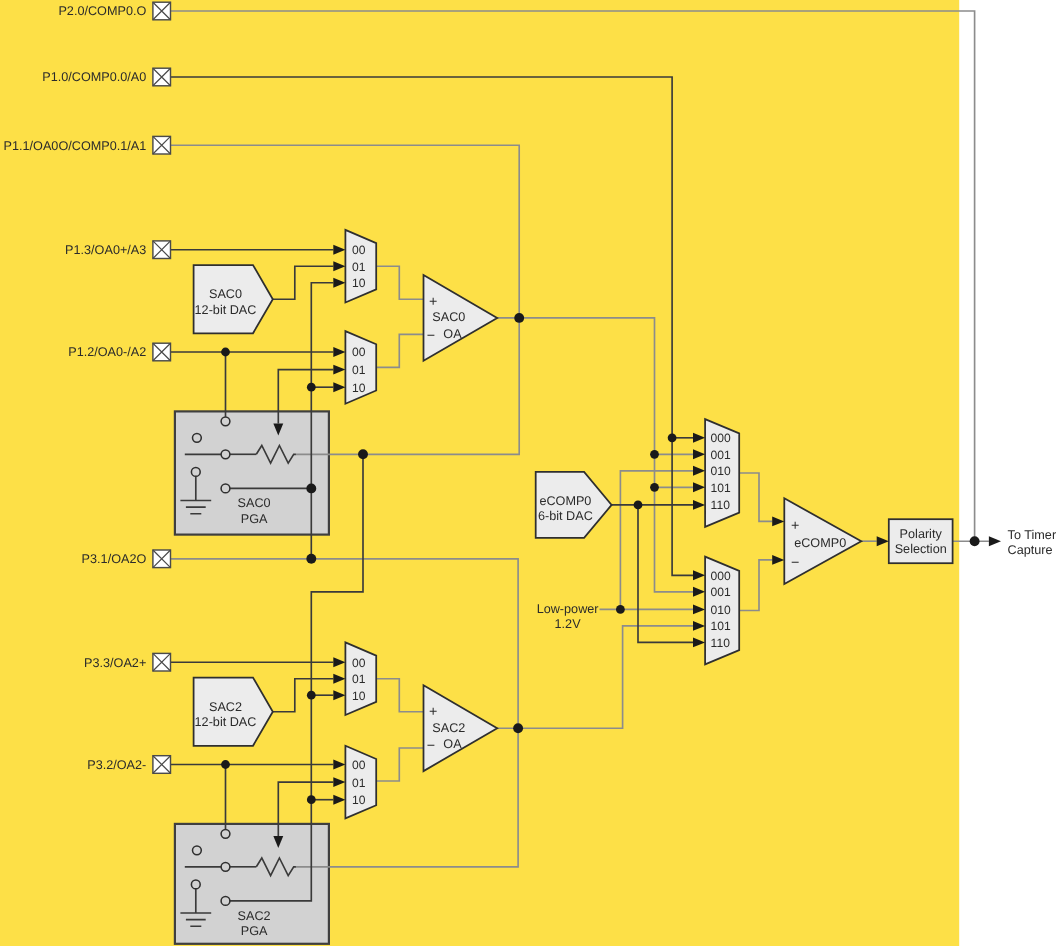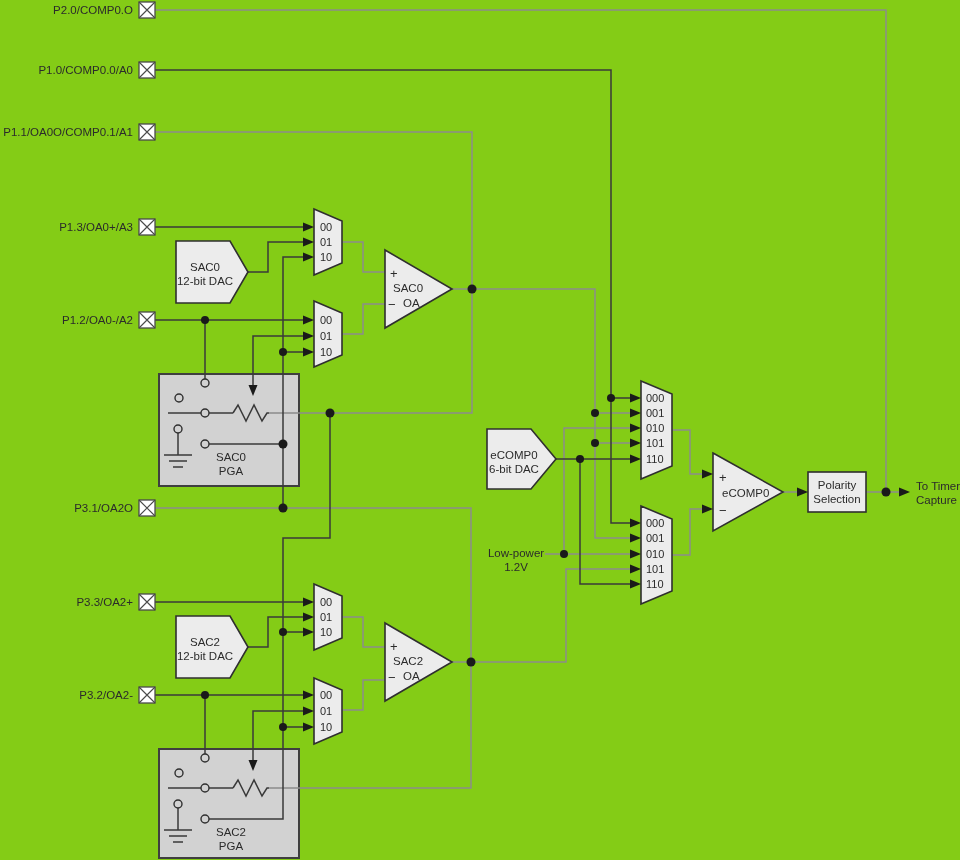--- a/index.html
+++ b/index.html
@@ -1,16 +1,16 @@
 <!DOCTYPE html>
 <html><head>
 <meta charset="utf-8">
 <style>
   html,body{margin:0;padding:0;background:#ffffff;}
-  .stage{width:960px;height:860px;position:relative;background:#84cc16;}
+  .stage{width:872px;height:860px;position:relative;background:#fde047;}
   svg{display:block;}
   .lbl{font-family:"Liberation Sans",sans-serif;font-size:11.5px;fill:#2b2b2b;}
   .sm{font-family:"Liberation Sans",sans-serif;font-size:11px;fill:#2b2b2b;}
   .sign{font-family:"Liberation Sans",sans-serif;font-size:13px;fill:#2b2b2b;}
   .w{stroke:#8c8c8c;stroke-width:1.5;fill:none;}
   .wd{stroke:#3a3a3a;stroke-width:1.5;fill:none;}
   .blk{fill:#ececec;stroke:#2f2f2f;stroke-width:1.6;}
   .pga{fill:#d2d2d2;stroke:#3f3f3f;stroke-width:2;}
   .dot{fill:#1a1a1a;stroke:none;}
   .arr{fill:#1a1a1a;stroke:none;}

